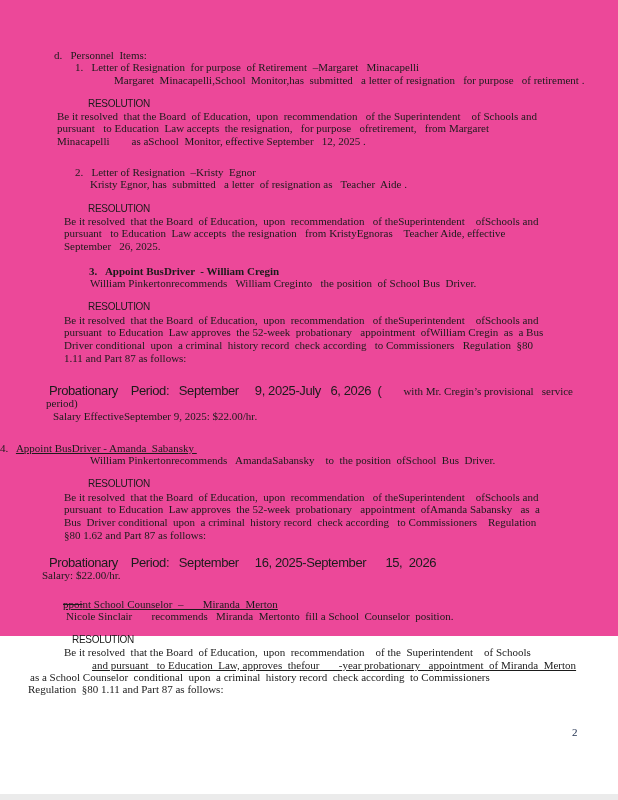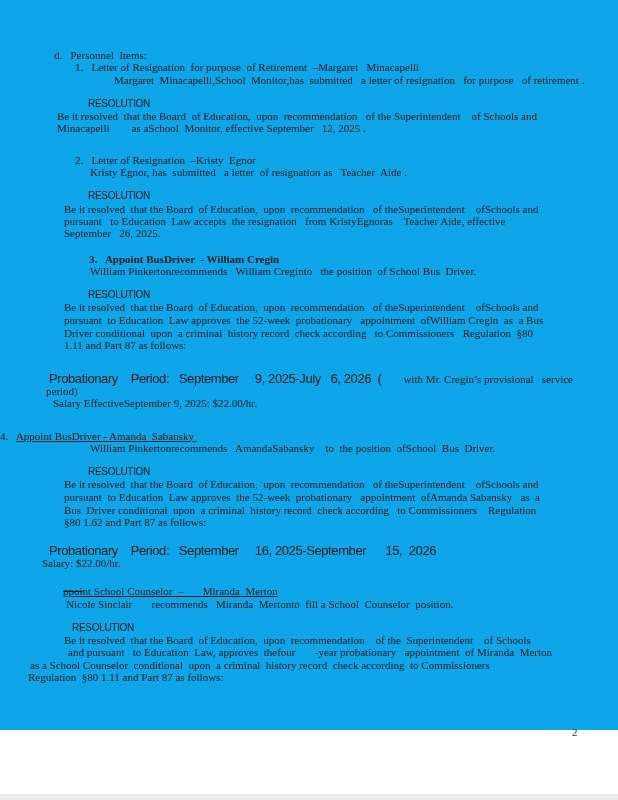--- a/index.html
+++ b/index.html
@@ -2,21 +2,21 @@
 <html><head>
 <meta charset="utf-8">
 <style>
   html,body{margin:0;padding:0;}
   body{
     width:618px;height:800px;background:#ffffff;overflow:hidden;
     font-family:"Liberation Serif", serif;
     font-size:11px;line-height:12.3px;color:#1b1b1b;
     -webkit-font-smoothing:antialiased;
   }
-  #page{position:relative;width:618px;height:730px;background:#0ea5e9;}
+  #page{position:relative;width:618px;height:636px;background:#ec4899;}
   #doc{position:absolute;top:49px;left:0;width:618px;}
   .line{white-space:pre;}
   .nw{font-family:"Liberation Sans",sans-serif;font-stretch:condensed;
       font-size:13px;letter-spacing:-0.4px;}
   .nwb{font-family:"Liberation Sans",sans-serif;font-stretch:condensed;
       font-size:10px;letter-spacing:-0.3px;font-weight:normal;}
   .u{text-decoration:underline;}
   .su{text-decoration:underline line-through;}
   #page-number{position:absolute;left:572px;top:726px;color:#20304f;}
   #bottom-strip{position:absolute;left:0;top:794px;width:618px;height:6px;background:#ebebeb;}
@@ -24,20 +24,21 @@
 </head>
 <body>
 
 <div id="page">
   <div id="doc">
       <div class="line" style="margin-left: 54px;"><span>d.   Personnel  Items:</span></div>
       <div class="line" style="margin-left: 75px;"><span>1.   Letter of Resignation  for purpose  of Retirement  –Margaret   Minacapelli</span></div>
       <div class="line" style="margin-left: 114px;"><span>Margaret  Minacapelli,School  Monitor,has  submitted   a letter of resignation   for purpose   of retirement .</span></div>
       <div class="line" style="margin-left: 88px; margin-top: 11px;"><span class="nwb">RESOLUTION</span></div>
       <div class="line" style="margin-left: 57px;"><span>Be it resolved  that the Board  of Education,  upon  recommendation   of the Superintendent    of Schools and</span></div>
+      <div class="line" style="margin-left: 57px;"><span>pursuant   to Education  Law accepts  the resignation,   for purpose   ofretirement,   from Margaret</span></div>
       <div class="line" style="margin-left: 57px;"><span>Minacapelli        as aSchool  Monitor, effective September   12, 2025 .</span></div>
       <div class="line" style="margin-left: 75px; margin-top: 19px;"><span>2.   Letter of Resignation  –Kristy  Egnor</span></div>
       <div class="line" style="margin-left: 90px;"><span>Kristy Egnor, has  submitted   a letter  of resignation as   Teacher  Aide .</span></div>
       <div class="line" style="margin-left: 88px; margin-top: 11px;"><span class="nwb">RESOLUTION</span></div>
       <div class="line" style="margin-left: 64px;"><span>Be it resolved  that the Board  of Education,  upon  recommendation   of theSuperintendent    ofSchools and</span></div>
       <div class="line" style="margin-left: 64px;"><span>pursuant   to Education  Law accepts  the resignation   from KristyEgnoras    Teacher Aide, effective</span></div>
       <div class="line" style="margin-left: 64px;"><span>September   26, 2025.</span></div>
       <div class="line" style="margin-left: 89px; margin-top: 13px; font-weight: bold;"><span>3.   Appoint BusDriver  - William Cregin</span></div>
       <div class="line" style="margin-left: 90px;"><span>William Pinkertonrecommends   William Creginto   the position  of School Bus  Driver.</span></div>
       <div class="line" style="margin-left: 88px; margin-top: 11px;"><span class="nwb">RESOLUTION</span></div>
@@ -54,19 +55,19 @@
       <div class="line" style="margin-left: 64px;"><span>Be it resolved  that the Board  of Education,  upon  recommendation   of theSuperintendent    ofSchools and</span></div>
       <div class="line" style="margin-left: 64px;"><span>pursuant  to Education  Law approves  the 52-week  probationary   appointment  ofAmanda Sabansky   as  a</span></div>
       <div class="line" style="margin-left: 64px; margin-top: 1px;"><span>Bus  Driver conditional  upon  a criminal  history record  check according   to Commissioners    Regulation</span></div>
       <div class="line" style="margin-left: 64px;"><span>§80 1.62 and Part 87 as follows:</span></div>
       <div class="line" style="margin-left: 49px; margin-top: 16px;"><span class="nw">Probationary    Period:   September     16, 2025-September      15,  2026</span></div>
       <div class="line" style="margin-left: 42px;"><span>Salary: $22.00/hr.</span></div>
       <div class="line" style="margin-left: 63px; margin-top: 16px;"><span class="su">ppoi</span><span class="u">nt School Counselor  –       Miranda  Merton</span></div>
       <div class="line" style="margin-left: 66px;"><span>Nicole Sinclair       recommends   Miranda  Mertonto  fill a School  Counselor  position.</span></div>
       <div class="line" style="margin-left: 72px; margin-top: 11px;"><span class="nwb">RESOLUTION</span></div>
       <div class="line" style="margin-left: 64px;"><span>Be it resolved  that the Board  of Education,  upon  recommendation    of the  Superintendent    of Schools</span></div>
-      <div class="line" style="margin-left: 68px;"><span>and pursuant   to Education  Law, approves  thefour       -year probationary   appointment  of Miranda  Merton</span></div>
+      <div class="line" style="margin-left: 92px; text-decoration: underline;"><span>and pursuant   to Education  Law, approves  thefour       -year probationary   appointment  of Miranda  Merton</span></div>
       <div class="line" style="margin-left: 30px;"><span>as a School Counselor  conditional  upon  a criminal  history record  check according  to Commissioners</span></div>
       <div class="line" style="margin-left: 28px;"><span>Regulation  §80 1.11 and Part 87 as follows:</span></div>
     </div>
   <div id="page-number">2</div>
   <div id="bottom-strip"></div>
 </div>
 
 </body></html>

